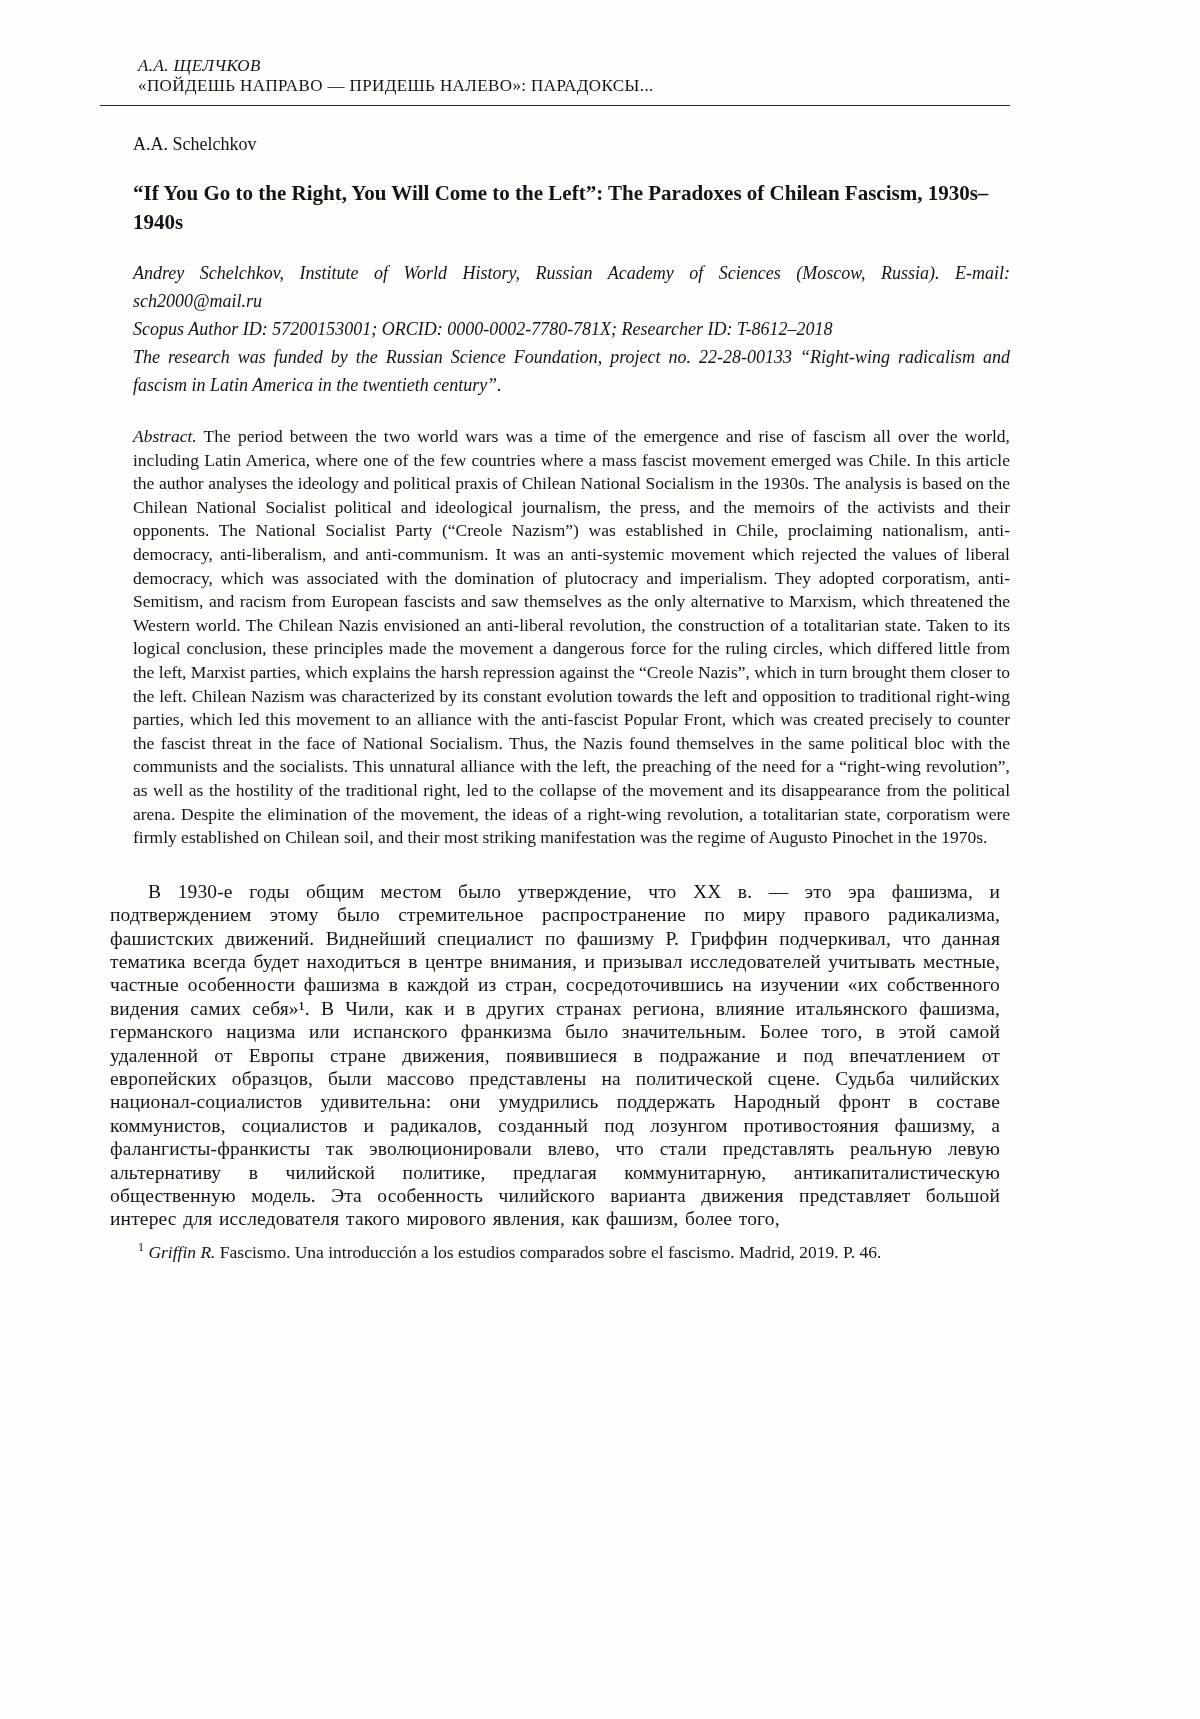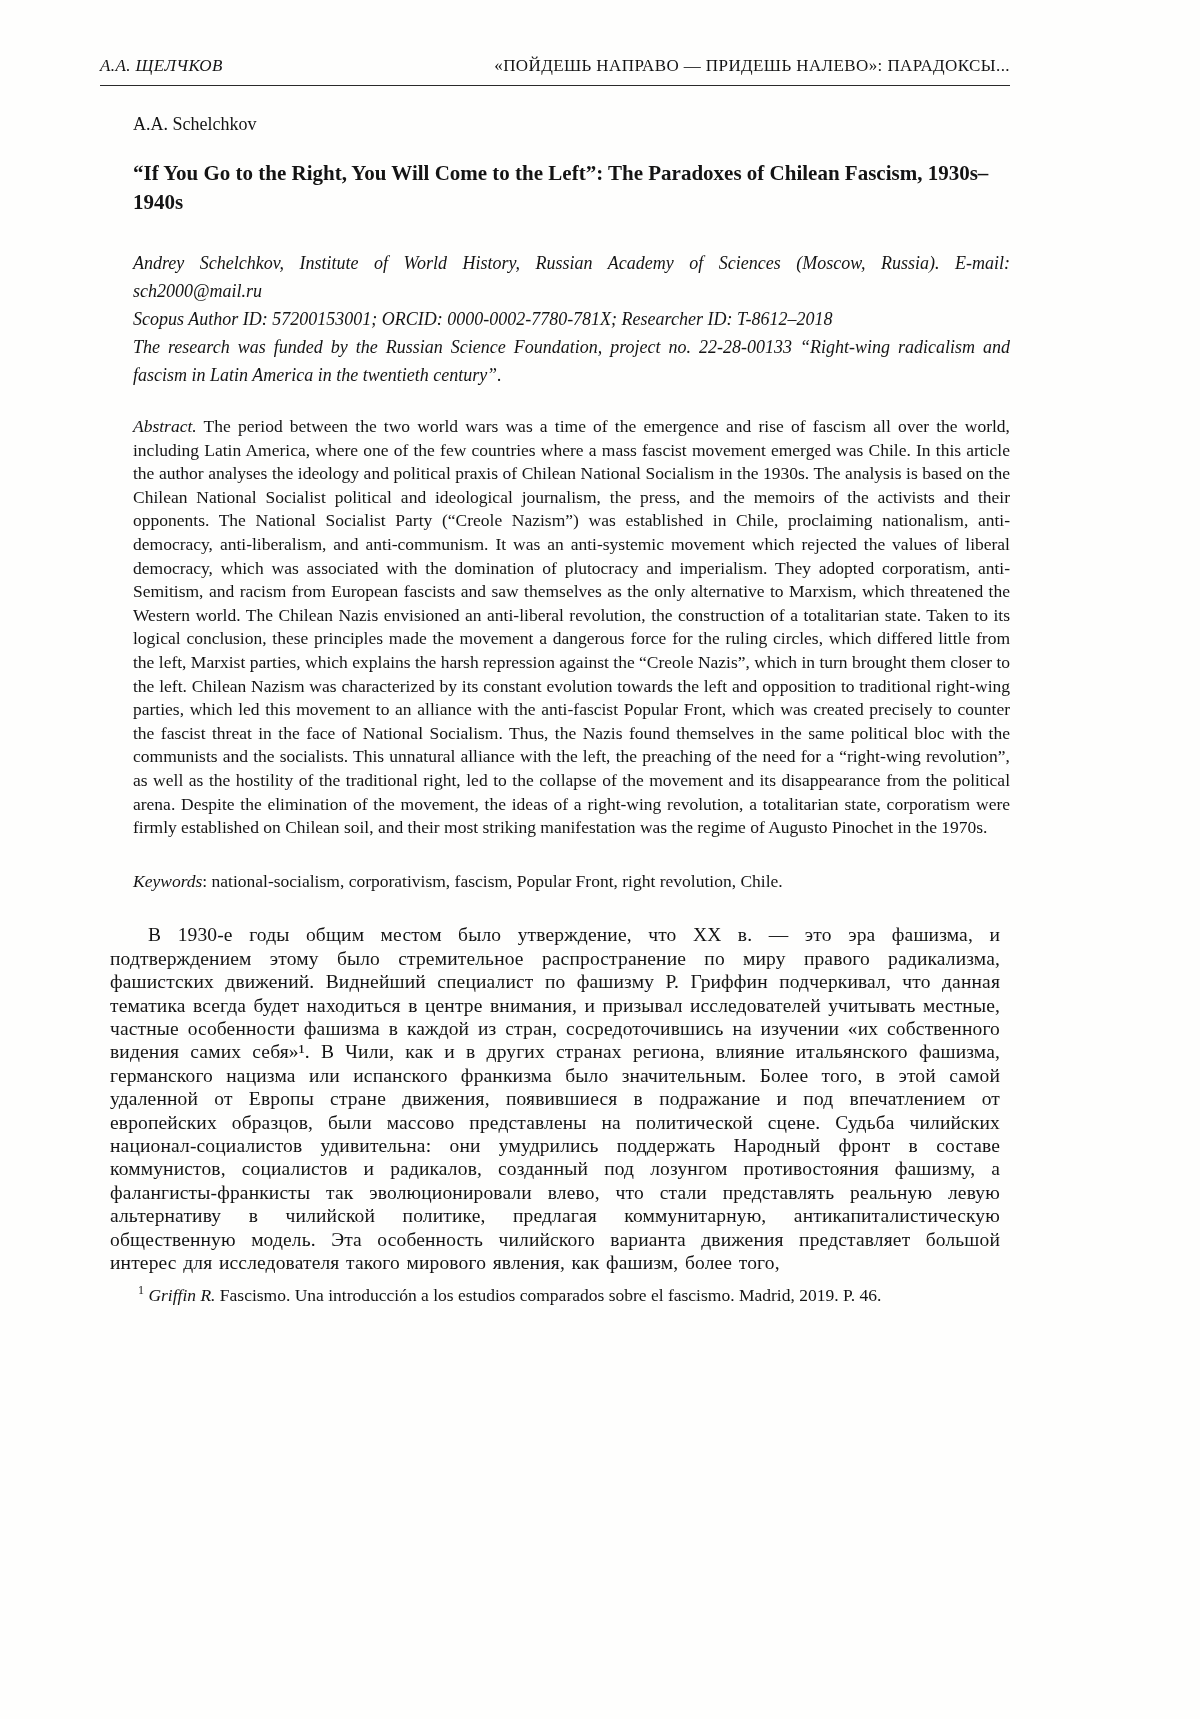--- a/index.html
+++ b/index.html
@@ -20,47 +20,48 @@
   }
   
   .running-head {
     display: flex;
     justify-content: space-between;
     align-items: baseline;
     border-bottom: 1.6px solid #2a2a2a;
     padding-bottom: 9px;
     font-size: 17px;
     letter-spacing: 0.4px;
+    flex-direction: column;
   }
   .rh-left {
     font-style: italic;
     white-space: nowrap;
   }
   .rh-right {
     white-space: nowrap;
-    margin-left: 30px;
+    margin-left: 38px;
   }
   
   .front-matter {
     margin-left: 33px;
   }
   .author-name {
     margin-top: 28px;
     font-weight: normal;
     font-size: 18px;
   }
   .article-title {
     margin-top: 24px;
     font-weight: bold;
     font-size: 21px;
     line-height: 29px;
     text-align: left;
   }
   .affiliation {
-    margin-top: 32px;
+    margin-top: 22px;
     font-style: italic;
     font-size: 18px;
     line-height: 28px;
     text-align: justify;
   }
   .affiliation p {
     margin: 0;
   }
   .abstract {
     margin-top: 26px;
@@ -135,23 +136,20 @@
     <div class="affiliation">
       <p>Andrey Schelchkov, Institute of World History, Russian Academy of Sciences (Moscow, Russia). E-mail: sch2000@mail.ru</p>
       <p>Scopus Author ID: 57200153001; ORCID: 0000-0002-7780-781X; Researcher ID: T-8612–2018</p>
       <p>The research was funded by the Russian Science Foundation, project no. 22-28-00133 “Right-wing radicalism and fascism in Latin America in the twentieth century”.</p>
     </div>
 
     <div class="abstract">
       <span class="label">Abstract.</span><span> The period between the two world wars was a time of the emergence and rise of fascism all over the world, including Latin America, where one of the few countries where a mass fascist movement emerged was Chile. In this article the author analyses the ideology and political praxis of Chilean National Socialism in the 1930s. The analysis is based on the Chilean National Socialist political and ideological journalism, the press, and the memoirs of the activists and their opponents. The National Socialist Party (“Creole Nazism”) was established in Chile, proclaiming nationalism, anti-democracy, anti-liberalism, and anti-communism. It was an anti-systemic movement which rejected the values of liberal democracy, which was associated with the domination of plutocracy and imperialism. They adopted corporatism, anti-Semitism, and racism from European fascists and saw themselves as the only alternative to Marxism, which threatened the Western world. The Chilean Nazis envisioned an anti-liberal revolution, the construction of a totalitarian state. Taken to its logical conclusion, these principles made the movement a dangerous force for the ruling circles, which differed little from the left, Marxist parties, which explains the harsh repression against the “Creole Nazis”, which in turn brought them closer to the left. Chilean Nazism was characterized by its constant evolution towards the left and opposition to traditional right-wing parties, which led this movement to an alliance with the anti-fascist Popular Front, which was created precisely to counter the fascist threat in the face of National Socialism. Thus, the Nazis found themselves in the same political bloc with the communists and the socialists. This unnatural alliance with the left, the preaching of the need for a “right-wing revolution”, as well as the hostility of the traditional right, led to the collapse of the movement and its disappearance from the political arena. Despite the elimination of the movement, the ideas of a right-wing revolution, a totalitarian state, corporatism were firmly established on Chilean soil, and their most striking manifestation was the regime of Augusto Pinochet in the 1970s.</span>
     </div>
 
-    <div class="keywords">
-      <span class="label">Keywords</span><span>: national-socialism, corporativism, fascism, Popular Front, right revolution, Chile.</span>
-    </div>
 
   </div>
 
   <div class="body-text">
     <p>В 1930-е годы общим местом было утверждение, что XX в. — это эра фашизма, и подтверждением этому было стремительное распространение по миру правого радикализма, фашистских движений. Виднейший специалист по фашизму Р. Гриффин подчеркивал, что данная тематика всегда будет находиться в центре внимания, и призывал исследователей учитывать местные, частные особенности фашизма в каждой из стран, сосредоточившись на изучении «их собственного видения самих себя»¹. В Чили, как и в других странах региона, влияние итальянского фашизма, германского нацизма или испанского франкизма было значительным. Более того, в этой самой удаленной от Европы стране движения, появившиеся в подражание и под впечатлением от европейских образцов, были массово представлены на политической сцене. Судьба чилийских национал-социалистов удивительна: они умудрились поддержать Народный фронт в составе коммунистов, социалистов и радикалов, созданный под лозунгом противостояния фашизму, а фалангисты-франкисты так эволюционировали влево, что стали представлять реальную левую альтернативу в чилийской политике, предлагая коммунитарную, антикапиталистическую общественную модель. Эта особенность чилийского варианта движения представляет большой интерес для исследователя такого мирового явления, как фашизм, более того,</p>
   </div>
 
   <div class="footnote">
     <p><sup>1</sup> <span class="fn-author">Griffin R.</span><span> Fascismo. Una introducción a los estudios comparados sobre el fascismo. Madrid, 2019. P. 46.</span></p>
   </div>

